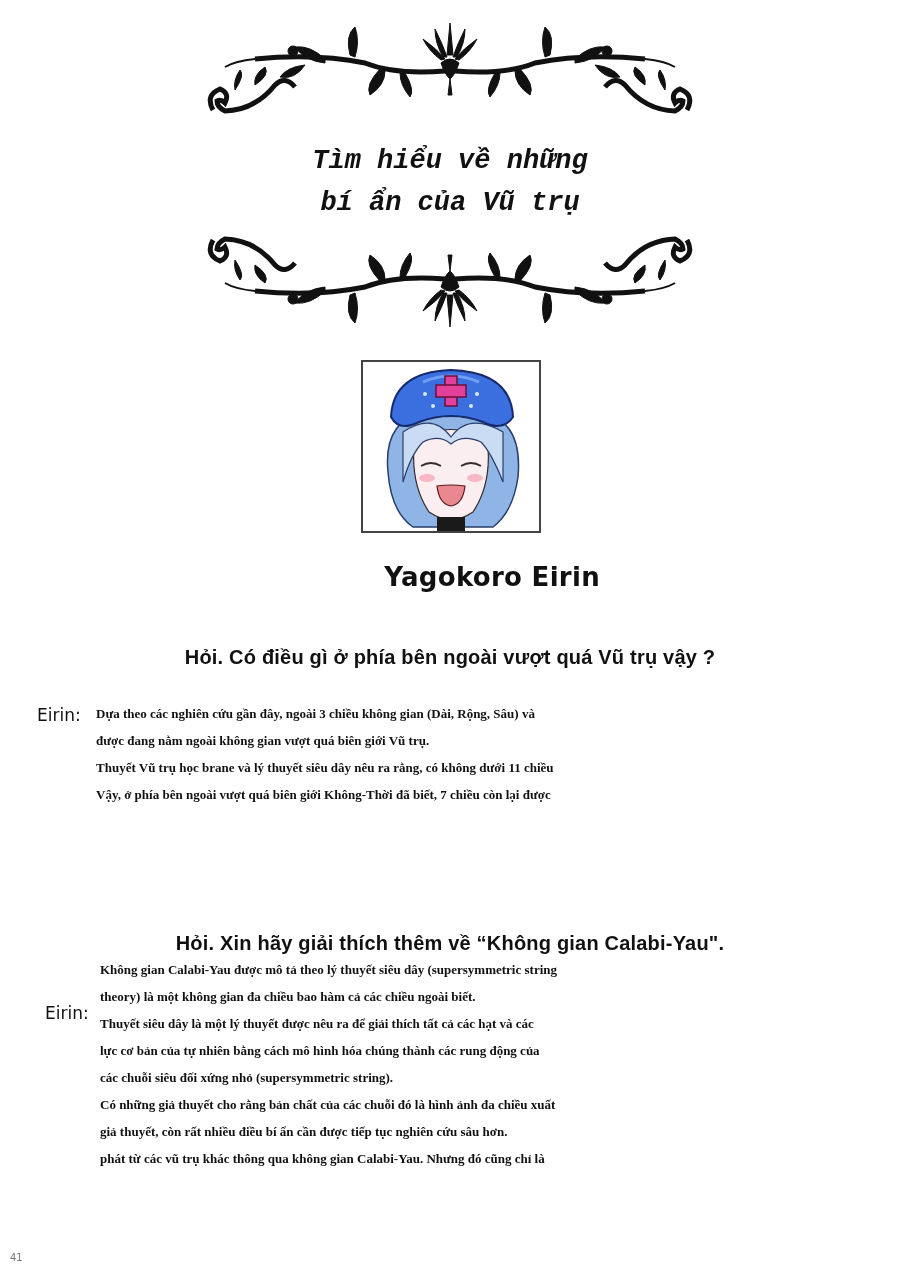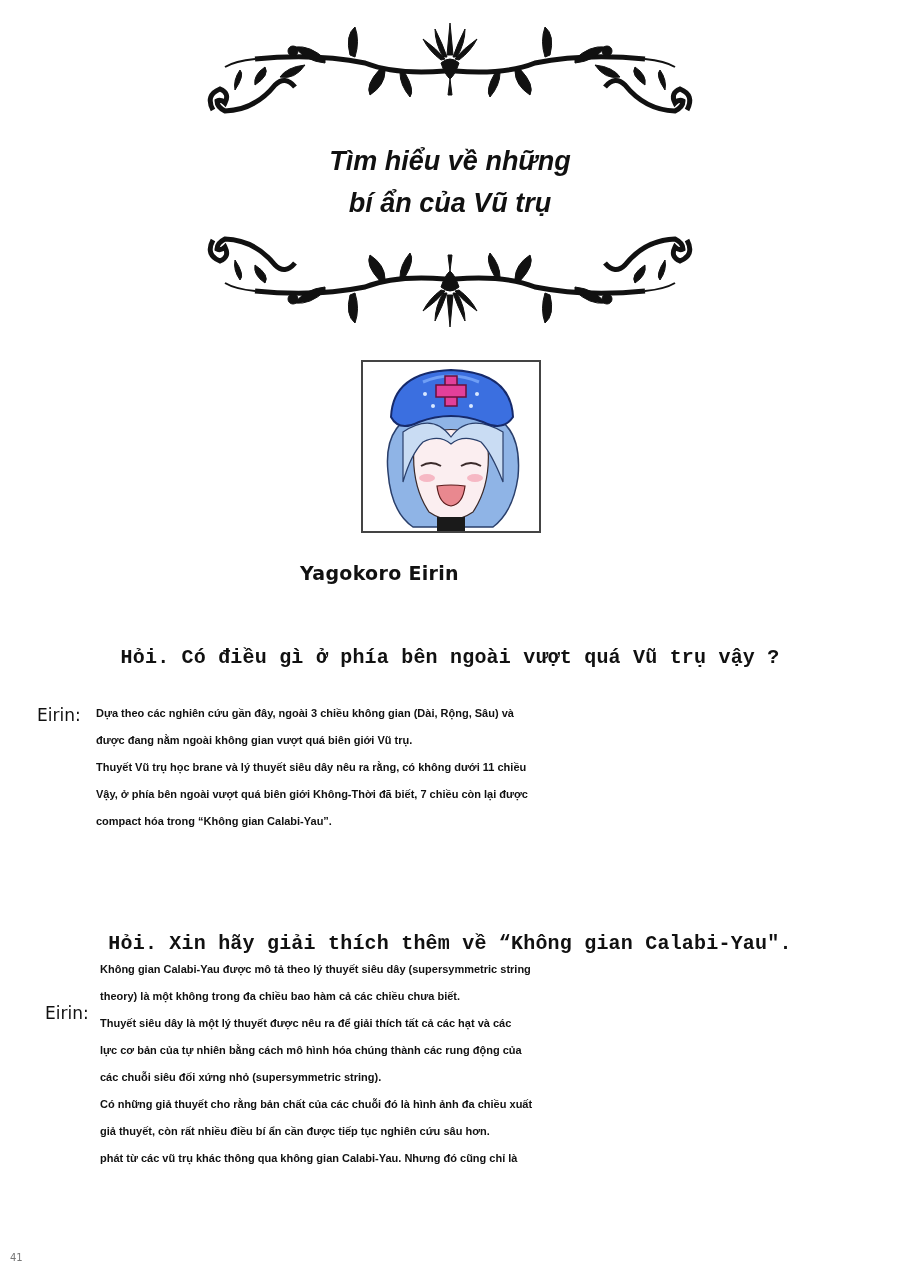--- a/index.html
+++ b/index.html
@@ -1,41 +1,41 @@
 <!DOCTYPE html>
 <html><head>
 <meta charset="utf-8">
 <style>
   html, body { margin: 0; padding: 0; background: #ffffff; }
   body { width: 900px; height: 1280px; position: relative; overflow: hidden; color: #111; }
   .orn { position: absolute; }
   .title {
     position: absolute; left: 250px; width: 400px; top: 140px; text-align: center;
-    font-family: Liberation Sans, sans-serif; font-weight: bold; font-style: italic;
+    font-family: Liberation Mono, monospace; font-weight: bold; font-style: italic;
     font-size: 27px; line-height: 42px; color: #111;
   }
   .portrait {
     position: absolute; left: 361px; top: 360px; width: 176px; height: 169px;
     border: 2px solid #444; background: #fff; overflow: hidden;
   }
   .name {
-    position: absolute; left: 300px; width: 300px; top: 562px; text-align: left;
-    font-family: "DejaVu Sans", sans-serif; font-weight: bold; font-size: 19px; letter-spacing: 0.3px;
+    position: absolute; left: 300px; width: 300px; top: 562px; text-align: right;
+    font-family: "DejaVu Sans", sans-serif; font-weight: bold; font-size: 26px; letter-spacing: 0.3px;
   }
   .question {
     position: absolute; left: 60px; width: 780px; text-align: center;
-    font-family: Liberation Mono, monospace; font-weight: bold;
+    font-family: Liberation Sans, sans-serif; font-weight: bold;
     font-size: 20px; letter-spacing: 0.2px;
   }
   .speaker {
     position: absolute; font-family: "DejaVu Sans", sans-serif; font-size: 17px; font-weight: normal;
   }
   .answer {
     position: absolute; left: 96px; width: 760px;
-    font-family: Liberation Sans, sans-serif; font-weight: bold; font-size: 11px; line-height: 27px;
+    font-family: Liberation Serif, serif; font-weight: bold; font-size: 13px; line-height: 27px;
   }
   .answer div { white-space: nowrap; }
   .pagenum {
     position: absolute; left: 10px; top: 1252px; font-family: "DejaVu Sans", sans-serif;
     font-size: 10px; color: #777;
   }
 </style>
 </head>
 <body>
 
@@ -148,28 +148,27 @@
 
 <div class="name">Yagokoro Eirin</div>
 
 <div class="question" style="top:646px">Hỏi. Có điều gì ở phía bên ngoài vượt quá Vũ trụ vậy ?</div>
 <div class="speaker" style="left:37px;top:705px">Eirin:</div>
 <div class="answer" style="top:700px">
   <div>Dựa theo các nghiên cứu gần đây, ngoài 3 chiều không gian (Dài, Rộng, Sâu) và</div>
   <div>được đang nằm ngoài không gian vượt quá biên giới Vũ trụ.</div>
   <div>Thuyết Vũ trụ học brane và lý thuyết siêu dây nêu ra rằng, có không dưới 11 chiều</div>
   <div>Vậy, ở phía bên ngoài vượt quá biên giới Không-Thời đã biết, 7 chiều còn lại được</div>
-  <div>compact hóa trong “Không gian Calabi-Yau”.</div>
 </div>
 
 <div class="question" style="top:932px">Hỏi. Xin hãy giải thích thêm về “Không gian Calabi-Yau".</div>
 <div class="speaker" style="left:45px;top:1003px">Eirin:</div>
 <div class="answer" style="left:100px;top:956px">
   <div>Không gian Calabi-Yau được mô tả theo lý thuyết siêu dây (supersymmetric string</div>
-  <div>theory) là một không trong đa chiều bao hàm cả các chiều chưa biết.</div>
+  <div>theory) là một không gian đa chiều bao hàm cả các chiều ngoài biết.</div>
   <div>Thuyết siêu dây là một lý thuyết được nêu ra để giải thích tất cả các hạt và các</div>
   <div>lực cơ bản của tự nhiên bằng cách mô hình hóa chúng thành các rung động của</div>
   <div>các chuỗi siêu đối xứng nhỏ (supersymmetric string).</div>
   <div>Có những giả thuyết cho rằng bản chất của các chuỗi đó là hình ảnh đa chiều xuất</div>
   <div>giả thuyết, còn rất nhiều điều bí ẩn cần được tiếp tục nghiên cứu sâu hơn.</div>
   <div>phát từ các vũ trụ khác thông qua không gian Calabi-Yau. Nhưng đó cũng chỉ là</div>
 </div>
 
 <div class="pagenum">41</div>
 

